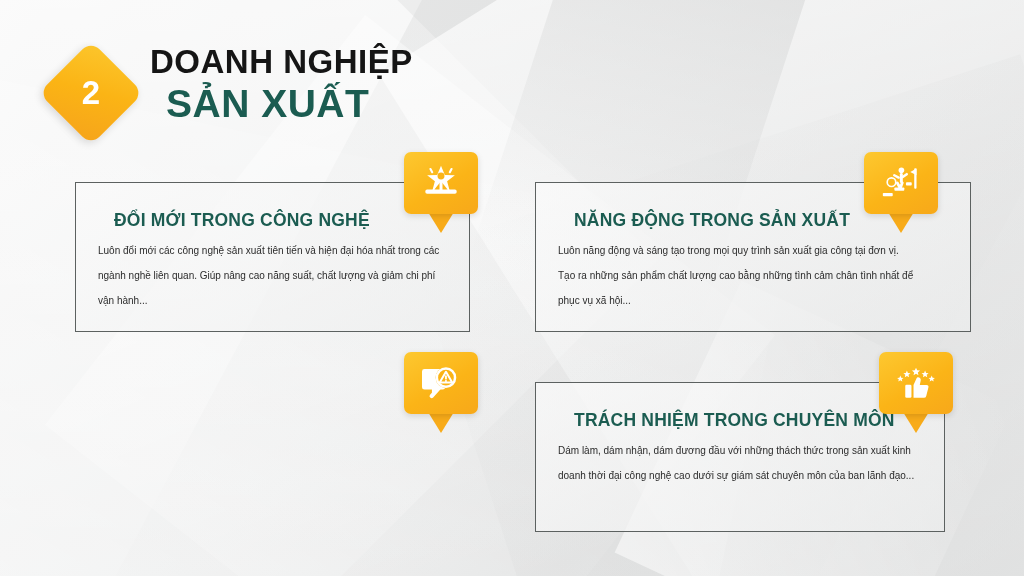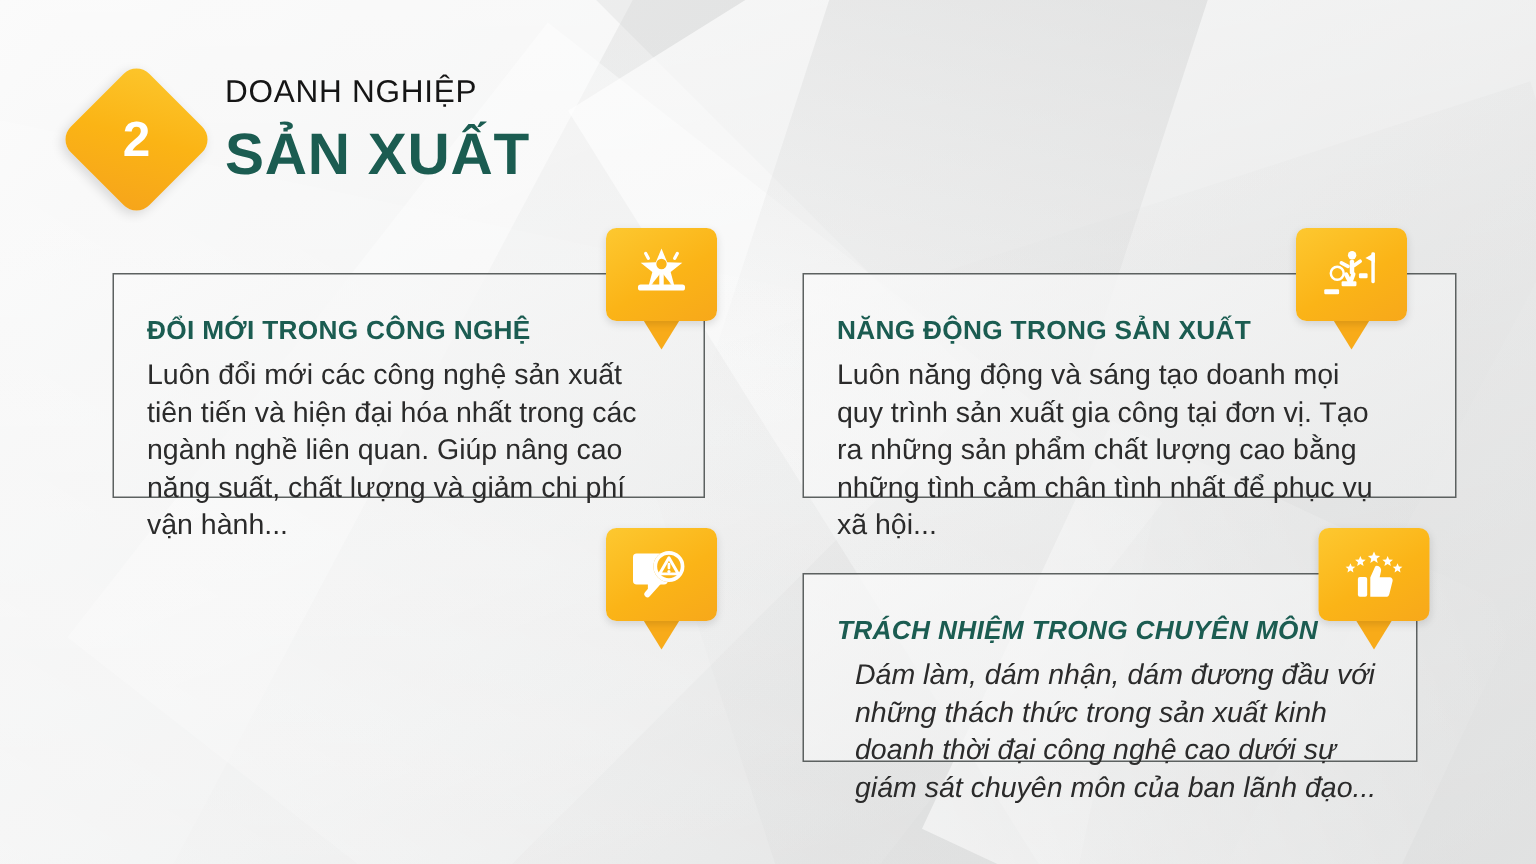--- a/index.html
+++ b/index.html
@@ -51,49 +51,49 @@
     transform:rotate(45deg);
     box-shadow:0 3px 8px rgba(0,0,0,.14);
   }
   #diamond-number{
     position:absolute;left:4px;top:11px;width:74px;height:74px;
     display:flex;align-items:center;justify-content:center;
     color:#ffffff;font-size:33px;font-weight:bold;letter-spacing:0;
   }
   #title-block{position:absolute;left:100px;top:0;}
   #title-line1{
-    color:#151515;font-size:21px;font-weight:normal;letter-spacing:.5px;
+    color:#151515;font-size:33px;font-weight:bold;letter-spacing:.5px;
     line-height:34px;white-space:nowrap;
   }
   #title-line2{
     color:#1b5c51;font-size:39px;font-weight:bold;letter-spacing:.5px;
-    line-height:46px;margin-top:2px;white-space:nowrap;
+    line-height:46px;margin-top:2px;white-space:nowrap;margin-left:16px;
   }
 
   
   .card{
     position:absolute;
     border:1.6px solid #5c6160;
     background:linear-gradient(150deg,rgba(250,250,250,.78),rgba(237,238,238,.62));
     box-sizing:border-box;
   }
   .card-inner{padding:26px 24px 0 22px;}
   .card-title{
     color:#1b5c51;font-size:17.5px;font-weight:bold;letter-spacing:.2px;
-    line-height:22px;margin:0 0 7px 0;white-space:nowrap;
+    line-height:22px;margin:0 0 7px 16px;white-space:nowrap;
   }
   .card-body{
-    color:#2b2b2b;font-size:19px;line-height:25px;margin:0;
+    color:#2b2b2b;font-size:10px;line-height:25px;margin:0;
     max-width:360px;
   }
   #card-1{left:75px;top:182px;width:395px;height:150px;}
   #card-2{left:535px;top:182px;width:436px;height:150px;}
   #card-3{left:75px;top:382px;width:395px;height:150px;}
-  #card-4{left:535px;top:382px;width:410px;height:126px;font-style:italic;}
-  #card-4 .card-body{max-width:375px;margin-left:12px;}
+  #card-4{left:535px;top:382px;width:410px;height:150px;}
+  #card-4 .card-body{max-width:375px;}
   #card-4 .card-title{font-size:17.5px;}
 
   
   .badge{position:absolute;width:74px;height:62px;}
   .badge-box{
     position:absolute;left:0;top:0;width:74px;height:62px;
     background:linear-gradient(150deg,#fdc830 0%,#fbb417 55%,#f7a81a 100%);
     border-radius:7px;
     box-shadow:0 2px 6px rgba(0,0,0,.13);
   }
@@ -154,21 +154,21 @@
         <rect x="22.2" y="19.5" width="3.6" height="12" fill="#ffffff"></rect>
         <rect x="11" y="4.5" width="2.6" height="7" rx="1.3" transform="rotate(-28 12.3 8)"></rect>
         <rect x="34.4" y="4.5" width="2.6" height="7" rx="1.3" transform="rotate(28 35.7 8)"></rect>
       </svg>
     </div>
   </div>
 
   <div class="card" id="card-2">
     <div class="card-inner">
       <p class="card-title">NĂNG ĐỘNG TRONG SẢN XUẤT</p>
-      <p class="card-body">Luôn năng động và sáng tạo doanh mọi quy trình sản xuất gia công tại đơn vị. Tạo ra những sản phẩm chất lượng cao bằng những tình cảm chân tình nhất để phục vụ xã hội...</p>
+      <p class="card-body">Luôn năng động và sáng tạo trong mọi quy trình sản xuất gia công tại đơn vị. Tạo ra những sản phẩm chất lượng cao bằng những tình cảm chân tình nhất để phục vụ xã hội...</p>
     </div>
   </div>
   <div class="badge" id="badge-2">
     <div class="badge-tail"></div>
     <div class="badge-box"></div>
     <div class="badge-icon">
       <svg width="42" height="38" viewBox="0 0 50 46" fill="#ffffff">
         <circle cx="25.5" cy="7.5" r="3.4"></circle>
         <rect x="23.6" y="11" width="3.6" height="12" rx="1.6"></rect>
         <rect x="24" y="21" width="3.4" height="9" rx="1.6" transform="rotate(20 25.7 25)"></rect>

